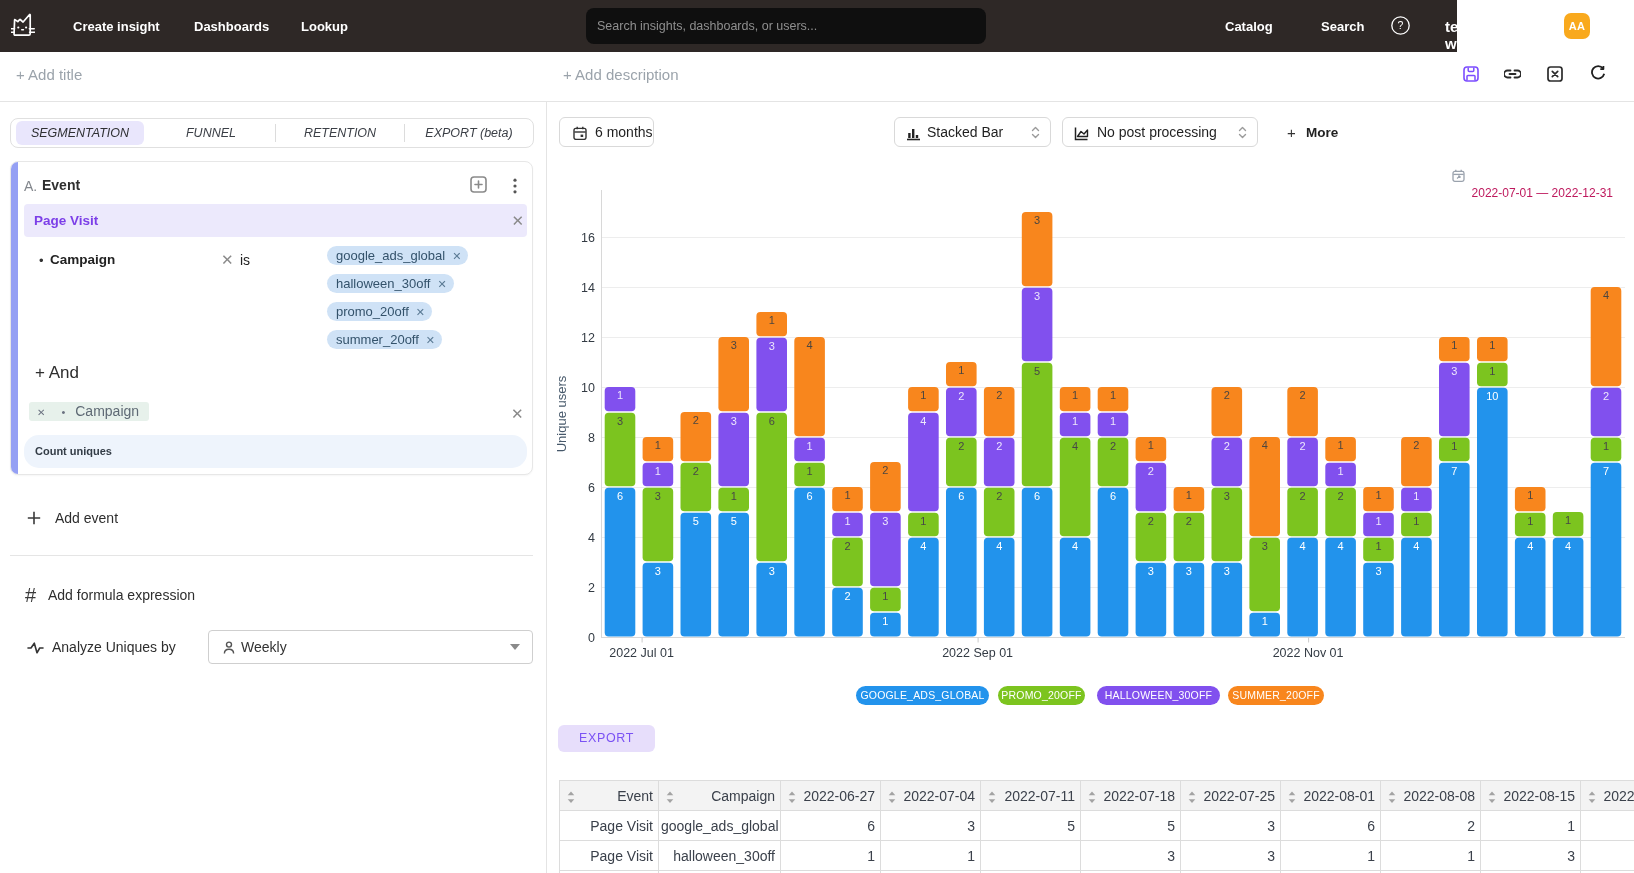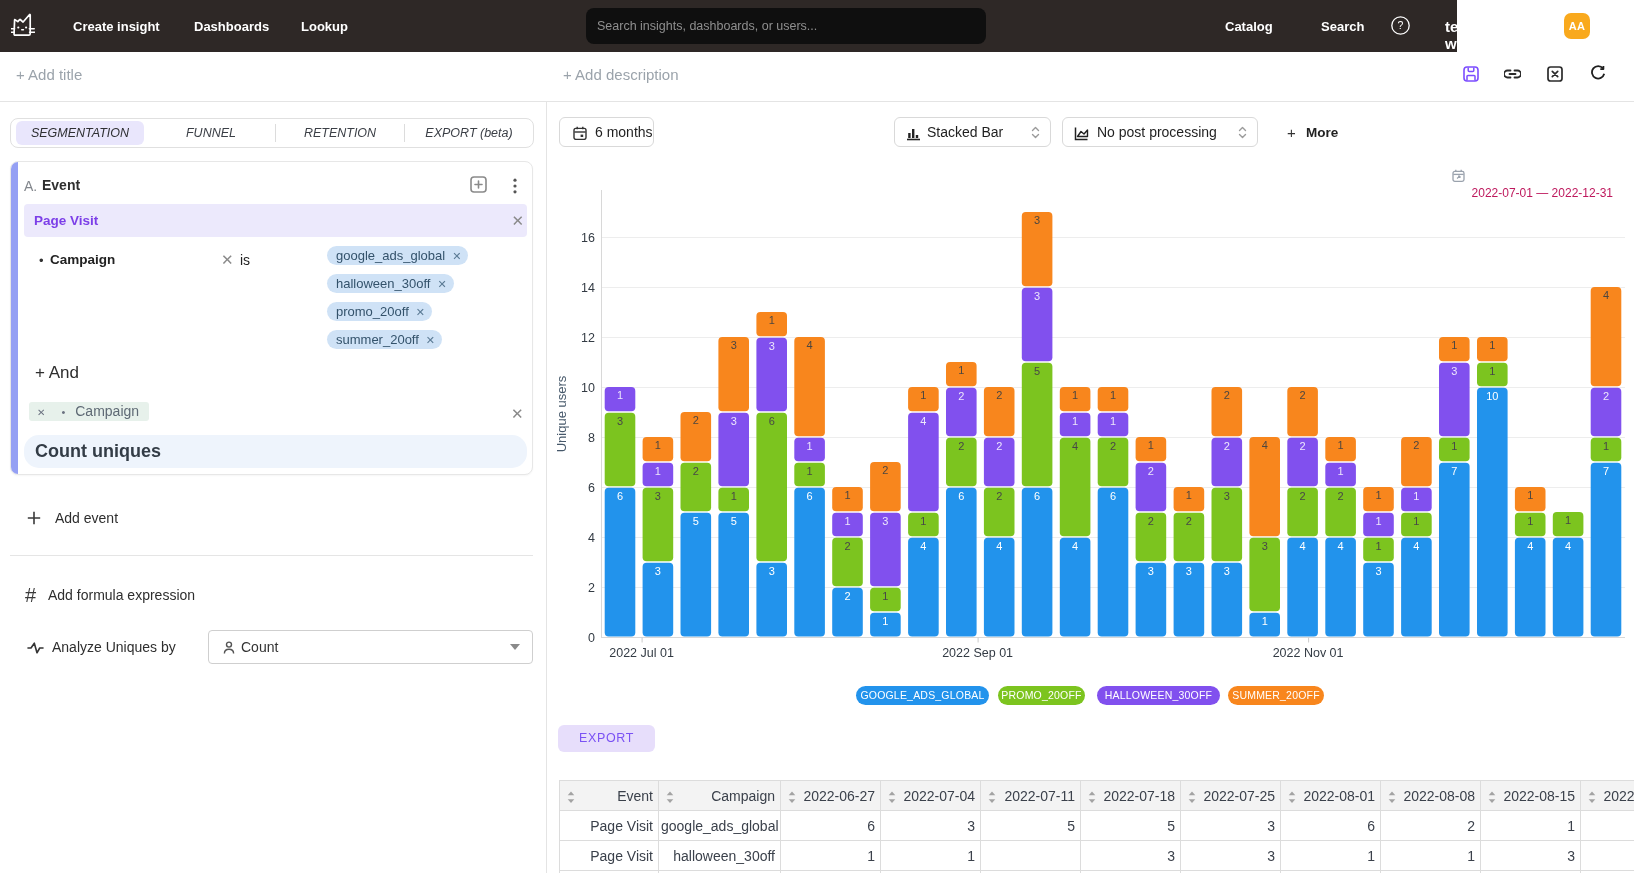--- a/index.html
+++ b/index.html
@@ -23,21 +23,21 @@
 #tabs .sep { width:1px; height:18px; background:#dcdcdc; }
 
 #card { position:absolute; left:10px; top:161px; width:523px; height:314px; border:1px solid #e7e7e7; border-radius:8px; background:#fff; box-shadow:0 1px 2px rgba(0,0,0,.04); }
 #accent { position:absolute; left:0px; top:0px; width:7px; height:312px; background:#95a0f4; border-radius:8px 0 0 8px; }
 .pv { position:absolute; left:13px; top:42px; width:503px; height:33px; background:#ece9fc; border-radius:4px; }
 .pv .t { position:absolute; left:10px; top:9px; color:#7c3fe8; font-weight:bold; font-size:13.5px; }
 .x { color:#8a8a8a; font-size:15px; }
 .chip { display:inline-block; background:#cfe2f6; color:#33526b; font-size:13px; border-radius:10px; height:19px; line-height:19px; padding:0 7px 0 9px; margin-bottom:9px; }
 .chip .chx { color:#5a7a94; font-size:11px; margin-left:7px; }
 .gchip { position:absolute; left:18px; top:240px; background:#e7f1eb; border-radius:3px; height:19px; line-height:19px; padding:0 10px 0 8px; font-size:14px; color:#5f6a75; }
-.cu { position:absolute; left:13px; top:273px; width:503px; height:33px; background:#eef4fc; border-radius:15px; font-weight:bold; font-size:18px; color:#333c46; line-height:33px; padding-left:11px; }
+.cu { position:absolute; left:13px; top:273px; width:503px; height:33px; background:#eef4fc; border-radius:15px; font-weight:bold; font-size:11px; color:#333c46; line-height:33px; padding-left:11px; }
 
 .itemrow { position:absolute; font-size:14px; color:#2e2e2e; }
 
 #userbox { position:absolute; left:208px; top:630px; width:325px; height:34px; border:1px solid #cfcfcf; border-radius:4px; background:#fff; }
 
 
 .ctl { position:absolute; top:117px; height:30px; border:1px solid #d9d9d9; border-radius:6px; background:#fff; font-size:14px; color:#1f1f1f; display:flex; align-items:center; white-space:nowrap; }
 
 
 .pill { position:absolute; top:686px; height:19px; border-radius:9.5px; color:#fff; font-size:10.5px; line-height:19px; text-align:center; letter-spacing:.2px; }
@@ -149,21 +149,21 @@
 <div class="itemrow" style="left:48px;top:587px;">Add formula expression</div>
 <div class="abs" style="left:27px;top:639px;"><svg width="17" height="18" viewBox="0 0 17 18" style="">
         <path d="M1,9 h3 L7.3,4.2 10,13.8 12.7,9 H16" fill="none" stroke="#333" stroke-width="1.6" stroke-linejoin="round" stroke-linecap="round"></path>
       </svg></div>
 <div class="itemrow" style="left:52px;top:639px;">Analyze Uniques by</div>
 <div id="userbox">
   <span class="abs" style="left:14px;top:10px;"><svg width="12" height="14" viewBox="0 0 12 14" style="">
           <circle cx="6" cy="3.6" r="2.5" fill="none" stroke="#555" stroke-width="1.4"></circle>
 <path d="M1.4,12.6 q0,-4.4 4.6,-4.4 q4.6,0 4.6,4.4" fill="none" stroke="#555" stroke-width="1.4"></path>
         </svg></span>
-  <span class="abs" style="left:32px;top:8px;font-size:14px;color:#333;">Count</span>
+  <span class="abs" style="left:32px;top:8px;font-size:14px;color:#333;">Weekly</span>
   <span class="abs" style="right:12px;top:13px;width:0;height:0;border-left:5px solid transparent;border-right:5px solid transparent;border-top:6px solid #8a8a8a;"></span>
 </div>
 
 <div class="ctl" style="left:559px;width:95px;"><span style="margin:5px 8px 0 13px;"><svg width="14" height="14" viewBox="0 0 14 14" style="">
           <rect x="1" y="2.4" width="12" height="11" rx="1.8" fill="none" stroke="#333" stroke-width="1.4"></rect>
 <path d="M1.4,6 H12.6" stroke="#333" stroke-width="1.4"></path>
 <path d="M4.2,0.8 v2.4 M9.8,0.8 v2.4" stroke="#333" stroke-width="1.4"></path>
 <rect x="7.6" y="8.6" width="2.6" height="2.4" fill="#333"></rect>
         </svg></span>6 months</div>
 <div class="ctl" style="left:894px;width:157px;"><span style="margin:5px 6px 0 11px;"><svg width="15" height="15" viewBox="0 0 15 15" style="">

